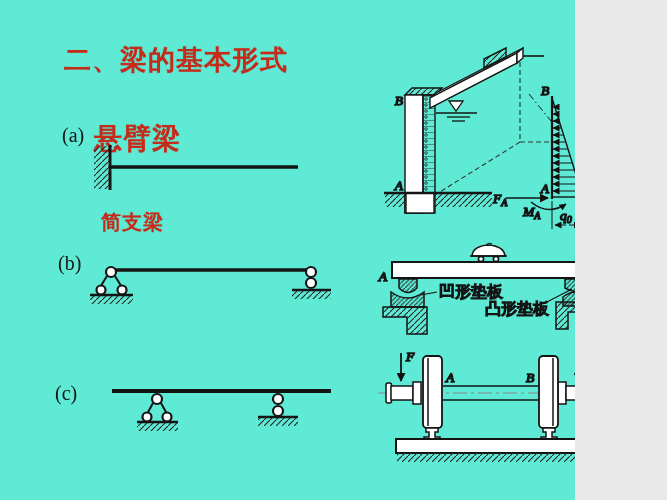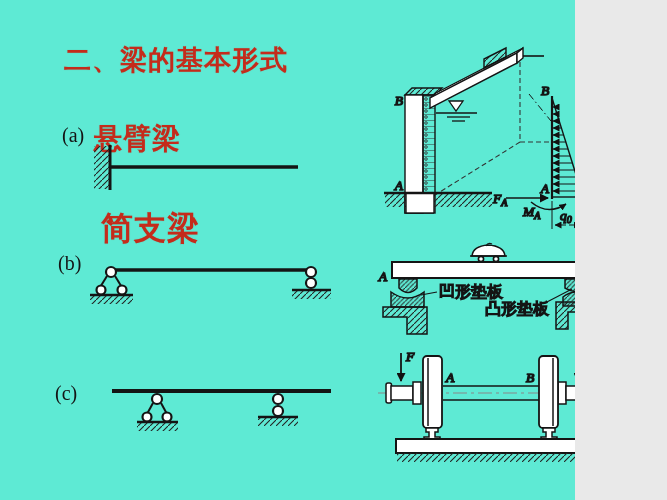--- a/index.html
+++ b/index.html
@@ -7,21 +7,21 @@
     position:relative;width:575px;height:500px;background:#5eead4;
     overflow:hidden;font-family:"Liberation Sans",sans-serif;
   }
   .red-h{
     position:absolute;color:#c42b1b;font-weight:700;line-height:1.05;
     font-family:"Liberation Sans",sans-serif;letter-spacing:1px;
     text-shadow:0 0 1px rgba(196,43,27,.35);white-space:nowrap;
   }
   .h-title{left:64px;top:46px;font-size:27px;}
   .h-a{left:94px;top:88px;font-size:28px;margin-top:36px;}
-  .h-b{left:101px;top:212px;font-size:32px;}
+  .h-b{left:101px;top:212px;font-size:20px;}
   .h-c{left:103px;top:342px;font-size:28px;}
   .tag{
     position:absolute;font-family:"Liberation Serif",serif;
     font-size:20px;color:#141414;white-space:nowrap;
   }
   .tag-a{left:62px;top:124px;}
   .tag-b{left:58px;top:252px;}
   .tag-c{left:55px;top:382px;}
   svg{position:absolute;left:0;top:0;}
   svg text{font-family:"Liberation Serif",serif;font-style:italic;font-size:13.5px;fill:#111;}

